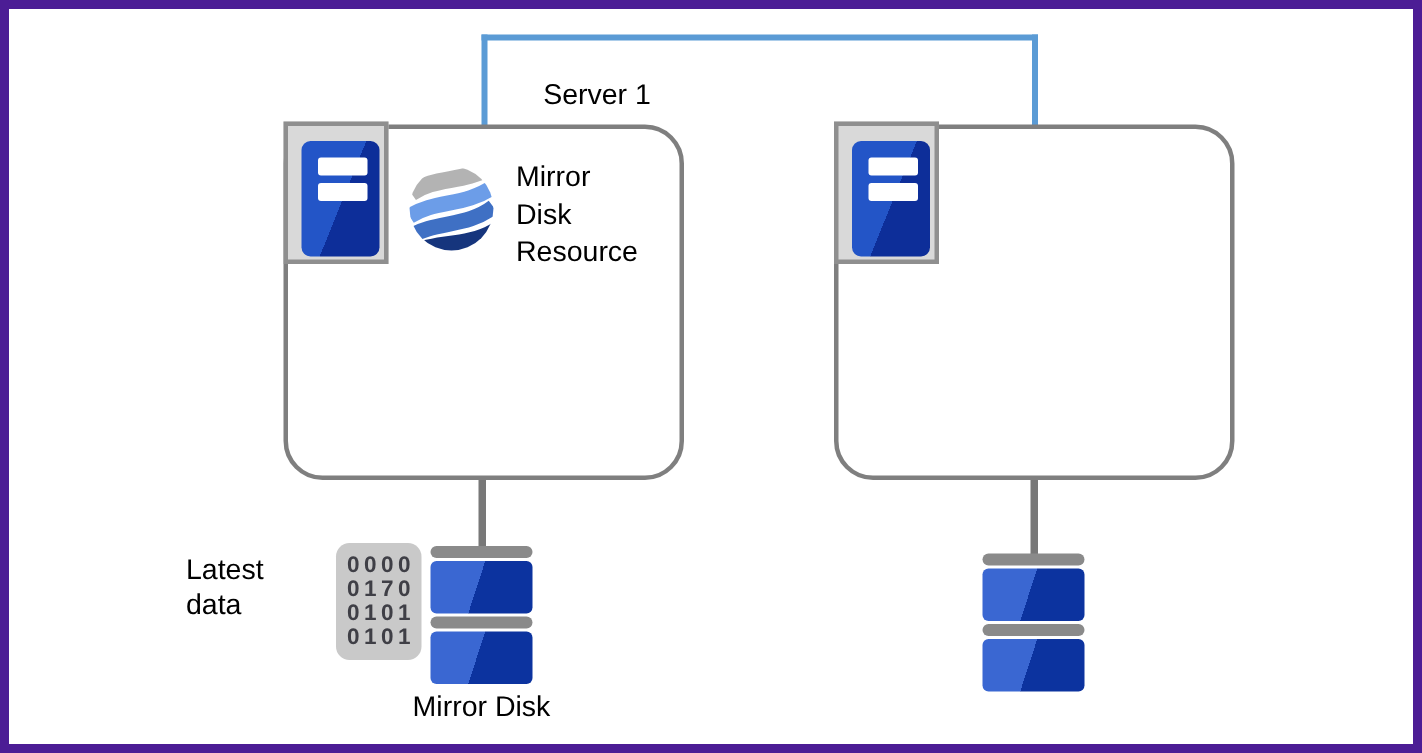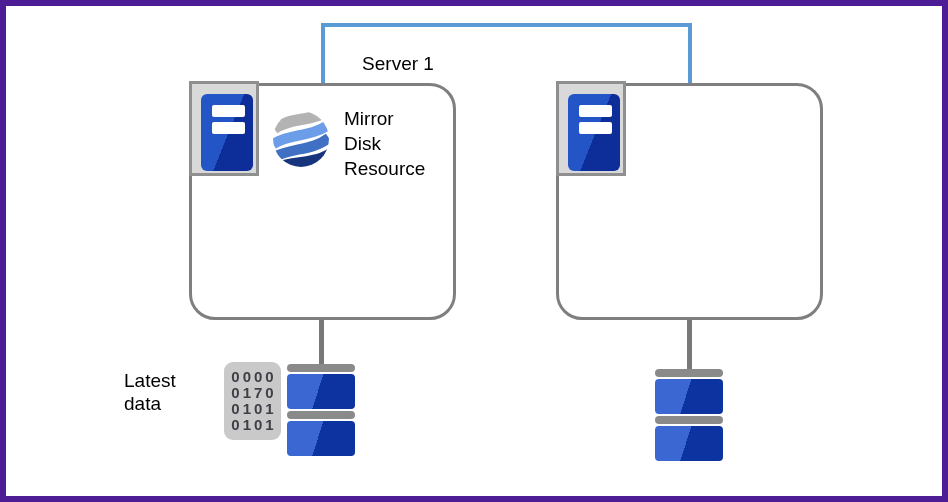--- a/index.html
+++ b/index.html
@@ -164,14 +164,15 @@
 
   <div class="latest-label preline">Latest
 data</div>
   <div class="binary-box">
     <div class="binary-row">0000</div>
     <div class="binary-row">0170</div>
     <div class="binary-row">0101</div>
     <div class="binary-row">0101</div>
   </div>
 
+  <div class="mirror-disk-label">Mirror Disk</div>
 
 </div>
 
 </body></html>

